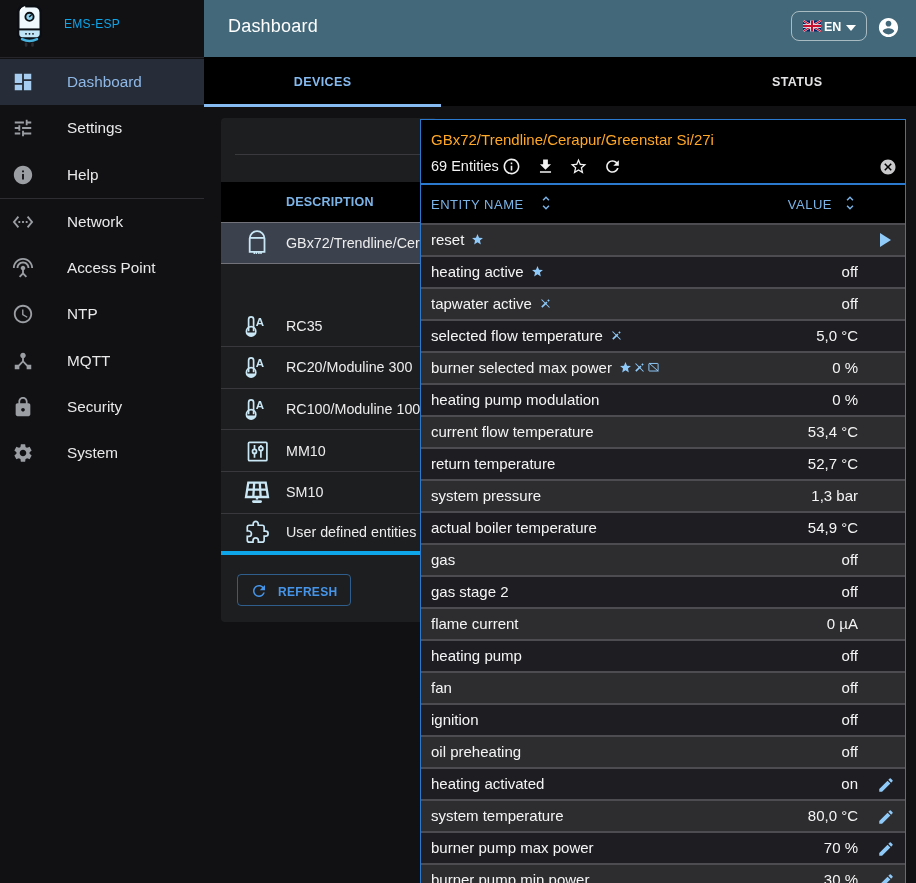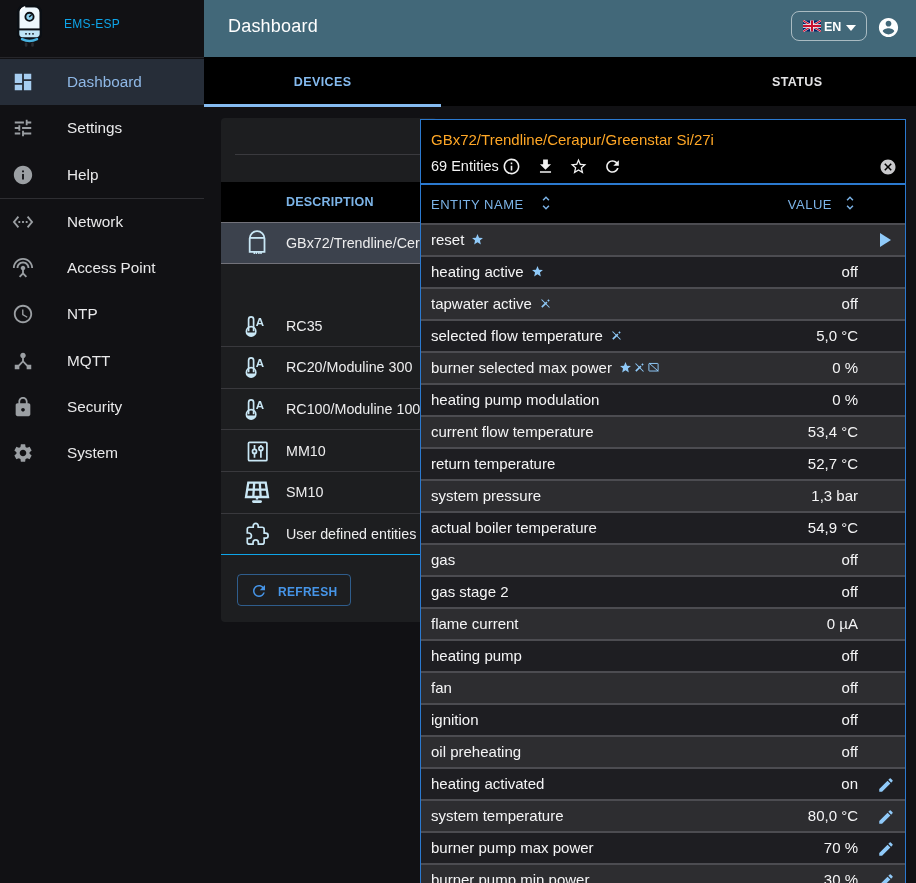--- a/index.html
+++ b/index.html
@@ -228,21 +228,21 @@
     </div>
     <div class="abs devRow" style="top:354px;">
       <svg class="dv-icon" viewBox="0 0 26 26" fill="none" stroke="#c9e7f5" stroke-width="2.3">
           <path d="M4.3 3.7 H21.7 L24 18 H2 Z"></path>
           <path d="M10.2 3.7 l-.9 14.3 M15.8 3.7 l.9 14.3 M3.1 10.7 h19.8"></path>
           <path d="M13 18 v2.6" stroke-width="2.4"></path>
           <path d="M9.4 22.6 h7.2" stroke-width="2.8" stroke-linecap="round"></path>
         </svg>
       <span class="dv-text">SM10</span>
     </div>
-    <div class="abs devRow" style="top:395.6px; border-bottom:1px solid #0ea5e9;">
+    <div class="abs devRow" style="top:395.6px; border-bottom:4px solid #0ea5e9;">
       <svg class="dv-icon" viewBox="-1.3 -1.3 26.2 26.2" fill="none" stroke="#c9e7f5" stroke-width="1.7">
           <path d="M20.5 11H19V7c0-1.1-.9-2-2-2h-4V3.5C13 2.1 11.9 1 10.5 1S8 2.1 8 3.5V5H4c-1.1 0-2 .9-2 2v3.8h1.5c1.5 0 2.7 1.2 2.7 2.7S5 16.2 3.5 16.2H2V20c0 1.1.9 2 2 2h3.8v-1.5c0-1.5 1.2-2.7 2.7-2.7 1.5 0 2.7 1.2 2.7 2.7V22H17c1.1 0 2-.9 2-2v-4h1.5c1.4 0 2.5-1.1 2.5-2.5S21.9 11 20.5 11z"></path>
         </svg>
       <span class="dv-text">User defined entities</span>
     </div>
     <div class="abs" id="refreshBtn">
       <svg width="18" height="18" viewBox="0 0 24 24" fill="#4695e8">
           <path d="M17.65 6.35C16.2 4.9 14.21 4 12 4c-4.42 0-7.99 3.58-7.99 8s3.57 8 7.99 8c3.73 0 6.84-2.55 7.73-6h-2.08c-.82 2.33-3.04 4-5.65 4-3.31 0-6-2.69-6-6s2.69-6 6-6c1.66 0 3.14.69 4.22 1.78L13 11h7V4l-2.35 2.35z"></path>
         </svg>
       <span>REFRESH</span>

